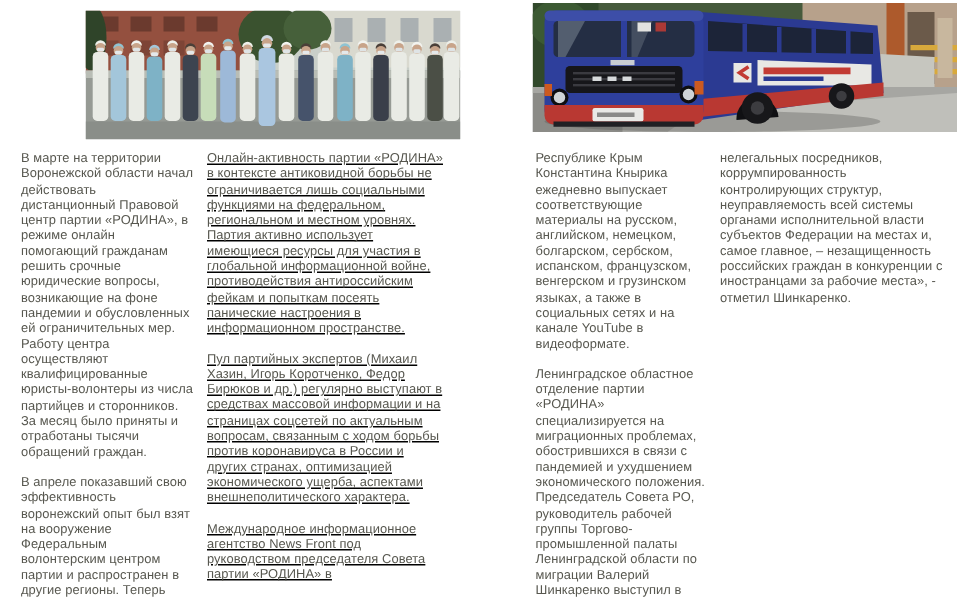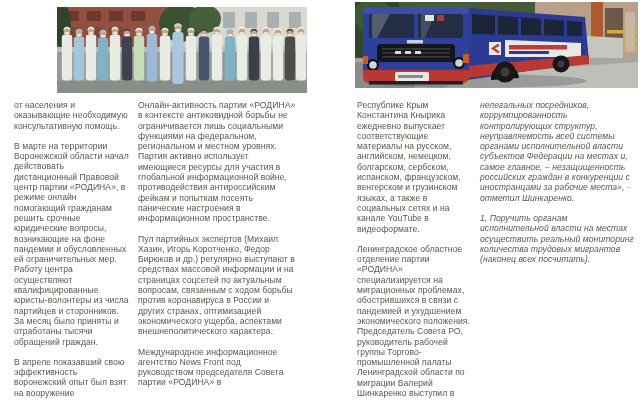--- a/index.html
+++ b/index.html
@@ -10,23 +10,23 @@
   .photo{position:absolute;overflow:hidden;}
   .photo svg{display:block;}
   .col{position:absolute;top:100px;}
   .col p{
     margin:0 0 10px 0;
     font-size:8.6px;line-height:10.3px;
     color:#57574f;letter-spacing:0.05px;
     text-align:left;
   }
   #col-l1{left:14px;width:115px;}
-  #col-l2{left:138px;width:160px;}
+  #col-l2{left:138px;width:160px;text-decoration:underline;}
   #col-r1{left:357px;width:116px;}
-  #col-r2{left:480px;width:154px;font-style:italic;}
+  #col-r2{left:480px;width:154px;}
 </style>
 </head>
 <body>
 
 <div>
 
   <div>
     <div class="photo" style="left:57px;top:7px;width:250px;height:86px;">
       <svg width="250" height="86" viewBox="0 0 250 86" preserveAspectRatio="none">
         <rect width="250" height="86" fill="#c9cfc9"></rect>
@@ -179,21 +179,20 @@
               <path d="M-3.6,-0.6a3.6,3.6 0 0 1 7.2,0z" fill="#eef0ea"></path>
               <circle cy="0.8" r="3.2" fill="#c8a48a"></circle>
               <rect x="-2.4" y="0.9" width="4.8" height="2.5" rx="1" fill="#dfe4e6"></rect>
               <rect x="-5.2" y="3.6" width="10.4" height="46" rx="3" fill="#e9ebe5"></rect>
             </g>
         </g>
       </svg>
     </div>
 
     <div class="col" id="col-l1">
-      <p>от населения и оказывающие необходимую консультативную помощь.</p>
       <p>В марте на территории Воронежской области начал действовать дистанционный Правовой центр партии «РОДИНА», в режиме онлайн помогающий гражданам решить срочные юридические вопросы, возникающие на фоне пандемии и обусловленных ей ограничительных мер. Работу центра осуществляют квалифицированные юристы-волонтеры из числа партийцев и сторонников. За месяц было приняты и отработаны тысячи обращений граждан.</p>
       <p>В апреле показавший свою эффективность воронежский опыт был взят на вооружение Федеральным волонтерским центром партии и распространен в другие регионы. Теперь аналогичные структуры «РОДИНЫ» действуют в целом ряде субъектов РФ.</p>
     </div>
     <div class="col" id="col-l2">
       <p>Онлайн-активность партии «РОДИНА» в контексте антиковидной борьбы не ограничивается лишь социальными функциями на федеральном, региональном и местном уровнях. Партия активно использует имеющиеся ресурсы для участия в глобальной информационной войне, противодействия антироссийским фейкам и попыткам посеять панические настроения в информационном пространстве.</p>
       <p>Пул партийных экспертов (Михаил Хазин, Игорь Коротченко, Федор Бирюков и др.) регулярно выступают в средствах массовой информации и на страницах соцсетей по актуальным вопросам, связанным с ходом борьбы против коронавируса в России и других странах, оптимизацией экономического ущерба, аспектами внешнеполитического характера.</p>
       <p>Международное информационное агентство News Front под руководством председателя Совета партии «РОДИНА» в</p>
     </div>
   </div>
 
@@ -298,17 +297,16 @@
       </svg>
     </div>
 
     <div class="col" id="col-r1">
       <p>Республике Крым Константина Кнырика ежедневно выпускает соответствующие материалы на русском, английском, немецком, болгарском, сербском, испанском, французском, венгерском и грузинском языках, а также в социальных сетях и на канале YouTube в видеоформате.</p>
       <p>Ленинградское областное отделение партии «РОДИНА» специализируется на миграционных проблемах, обострившихся в связи с пандемией и ухудшением экономического положения. Председатель Совета РО, руководитель рабочей группы Торгово-промышленной палаты Ленинградской области по миграции Валерий Шинкаренко выступил в СМИ с предложениями по оздоровлению ситуации на рынке иностранной рабочей силы.</p>
 
     </div>
     <div class="col" id="col-r2">
       <p>нелегальных посредников, коррумпированность контролирующих структур, неуправляемость всей системы органами исполнительной власти субъектов Федерации на местах и, самое главное, – незащищенность российских граждан в конкуренции с иностранцами за рабочие места», - отметил Шинкаренко.</p>
-      <p>1. Поручить органам исполнительной власти на местах осуществить реальный мониторинг количества трудовых мигрантов (наконец всех посчитать).</p>
     </div>
   </div>
 
 </div>
 
 </body></html>

